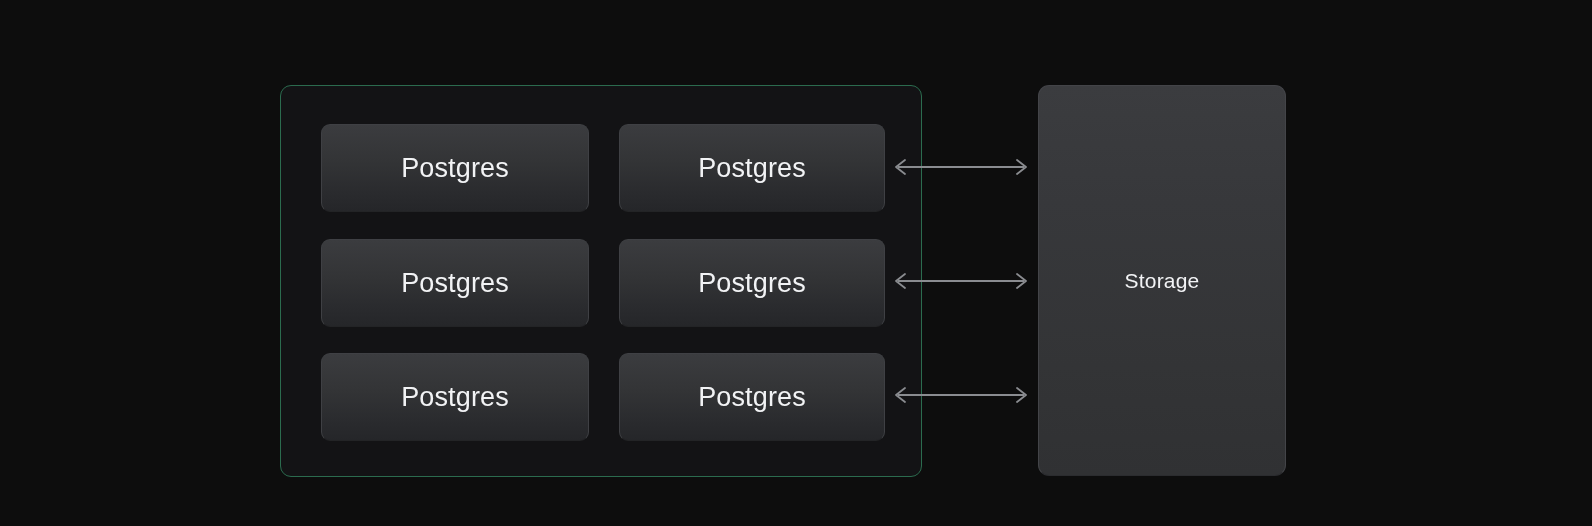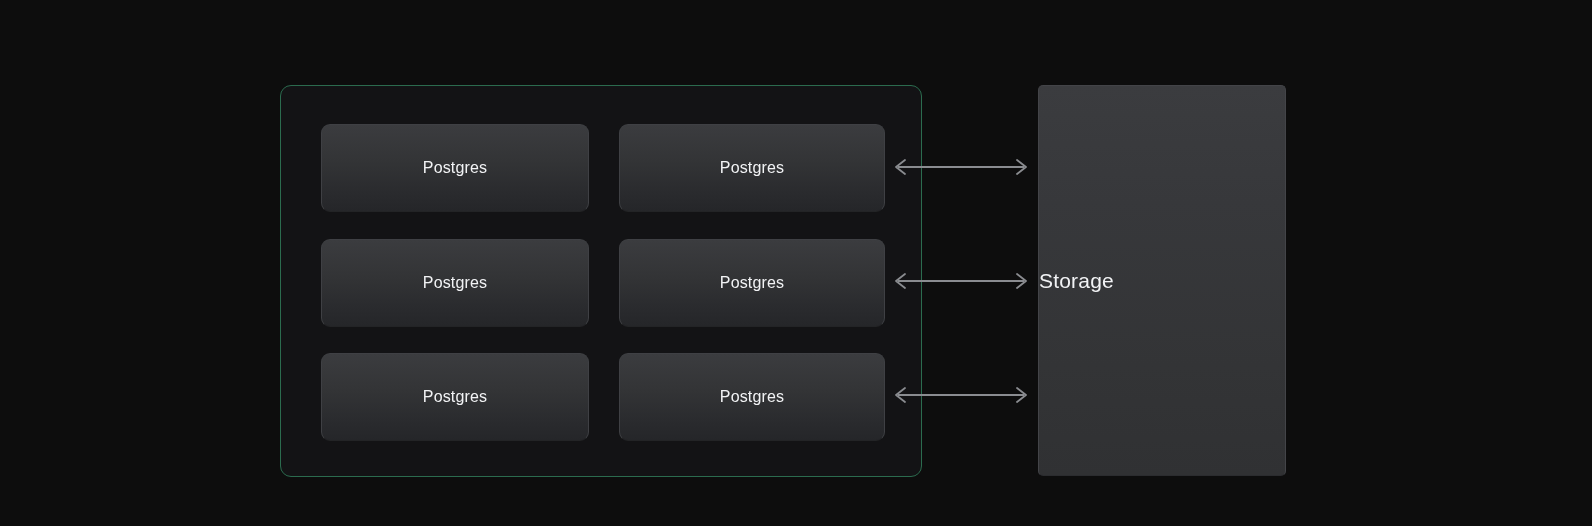--- a/index.html
+++ b/index.html
@@ -75,42 +75,42 @@
     border:1px solid #3f4044;
     border-bottom-color:#232426;
     display:flex;
     align-items:center;
     justify-content:center;
   }
   .pg-node.col-left  { left:40px;  width:268px; }
   .pg-node.col-right { left:338px; width:266px; }
 
   .pg-label {
-    font-size:16px;
+    font-size:27px;
     color:#f2f3f5;
     letter-spacing:0.15px;
     line-height:24px;
     white-space:nowrap;
     user-select:none;
   }
 
   
   .storage-box {
     position:absolute;
     left:1038px;
     top:85px;
     width:248px;
     height:391px;
-    border-radius:5px;
+    border-radius:11px;
     background:linear-gradient(180deg, #3b3c3f 0%, #37383b 30%, #333436 72%, #303133 100%);
     border:1px solid #434448;
     border-bottom-color:#2b2c2f;
     display:flex;
     align-items:center;
-    justify-content:flex-start;
+    justify-content:center;
   }
 
   .storage-label {
     font-size:21px;
     color:#f2f3f5;
     letter-spacing:0.2px;
     line-height:25px;
     white-space:nowrap;
     user-select:none;
   }

